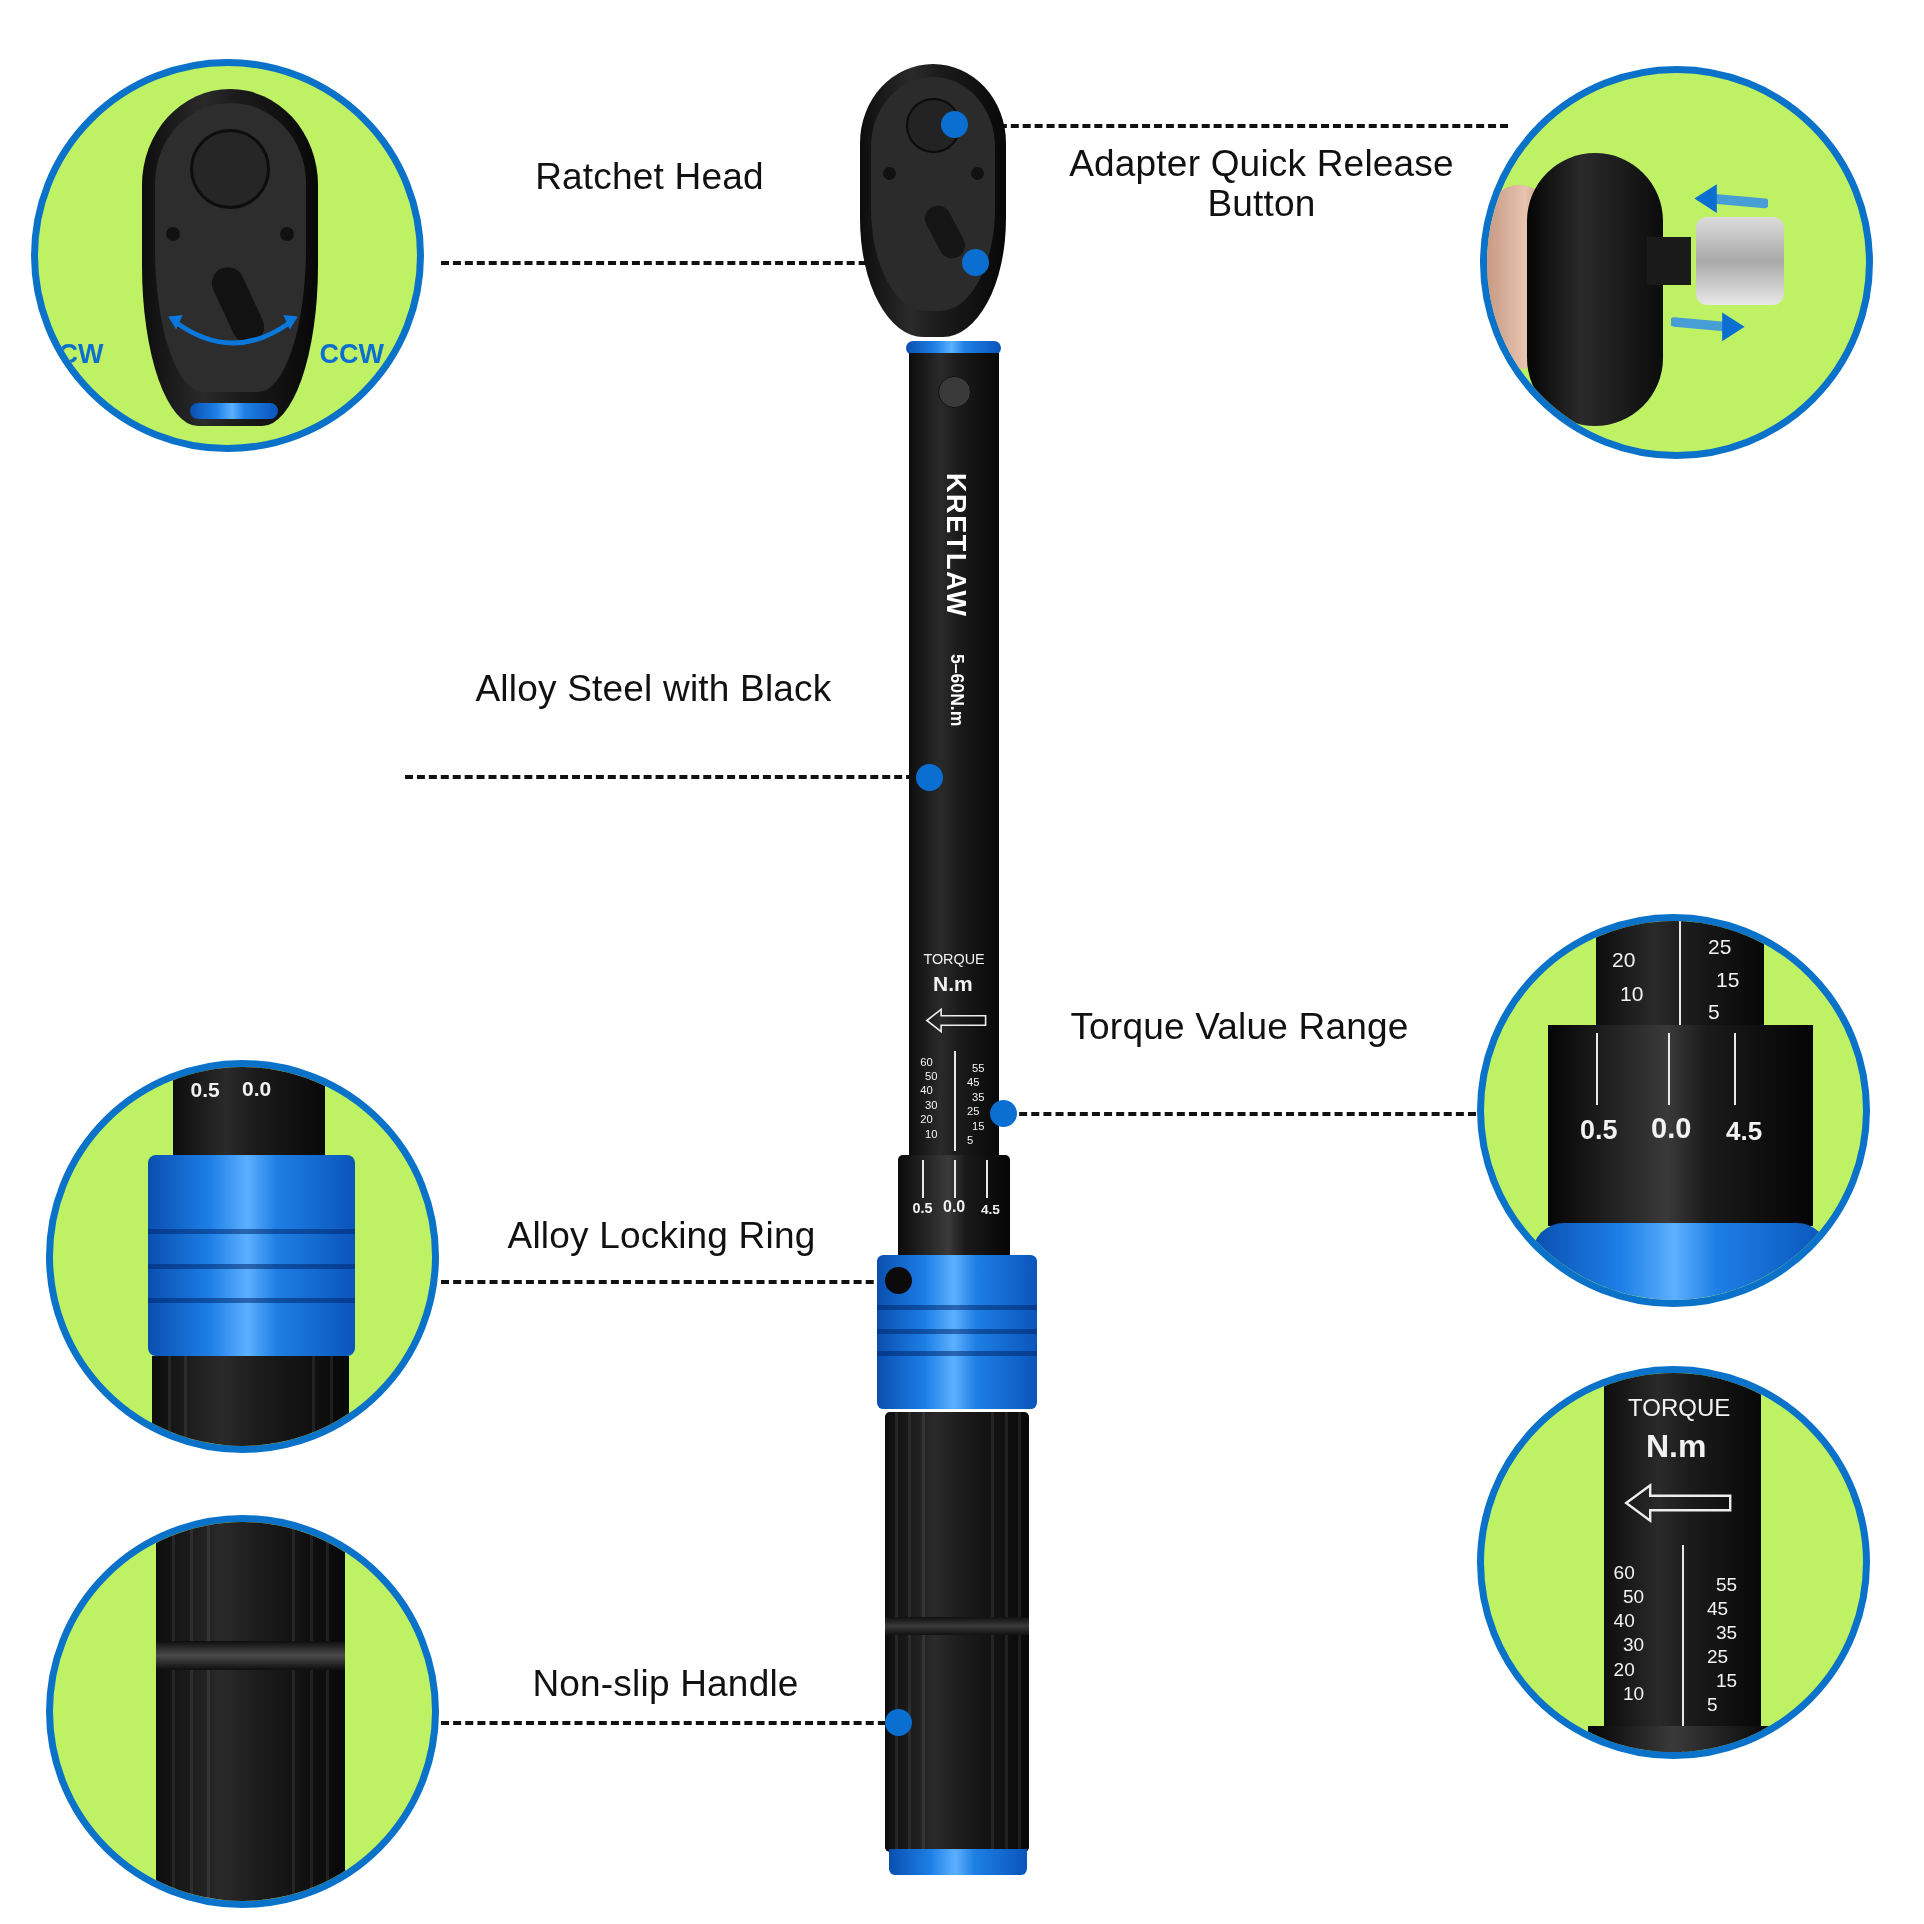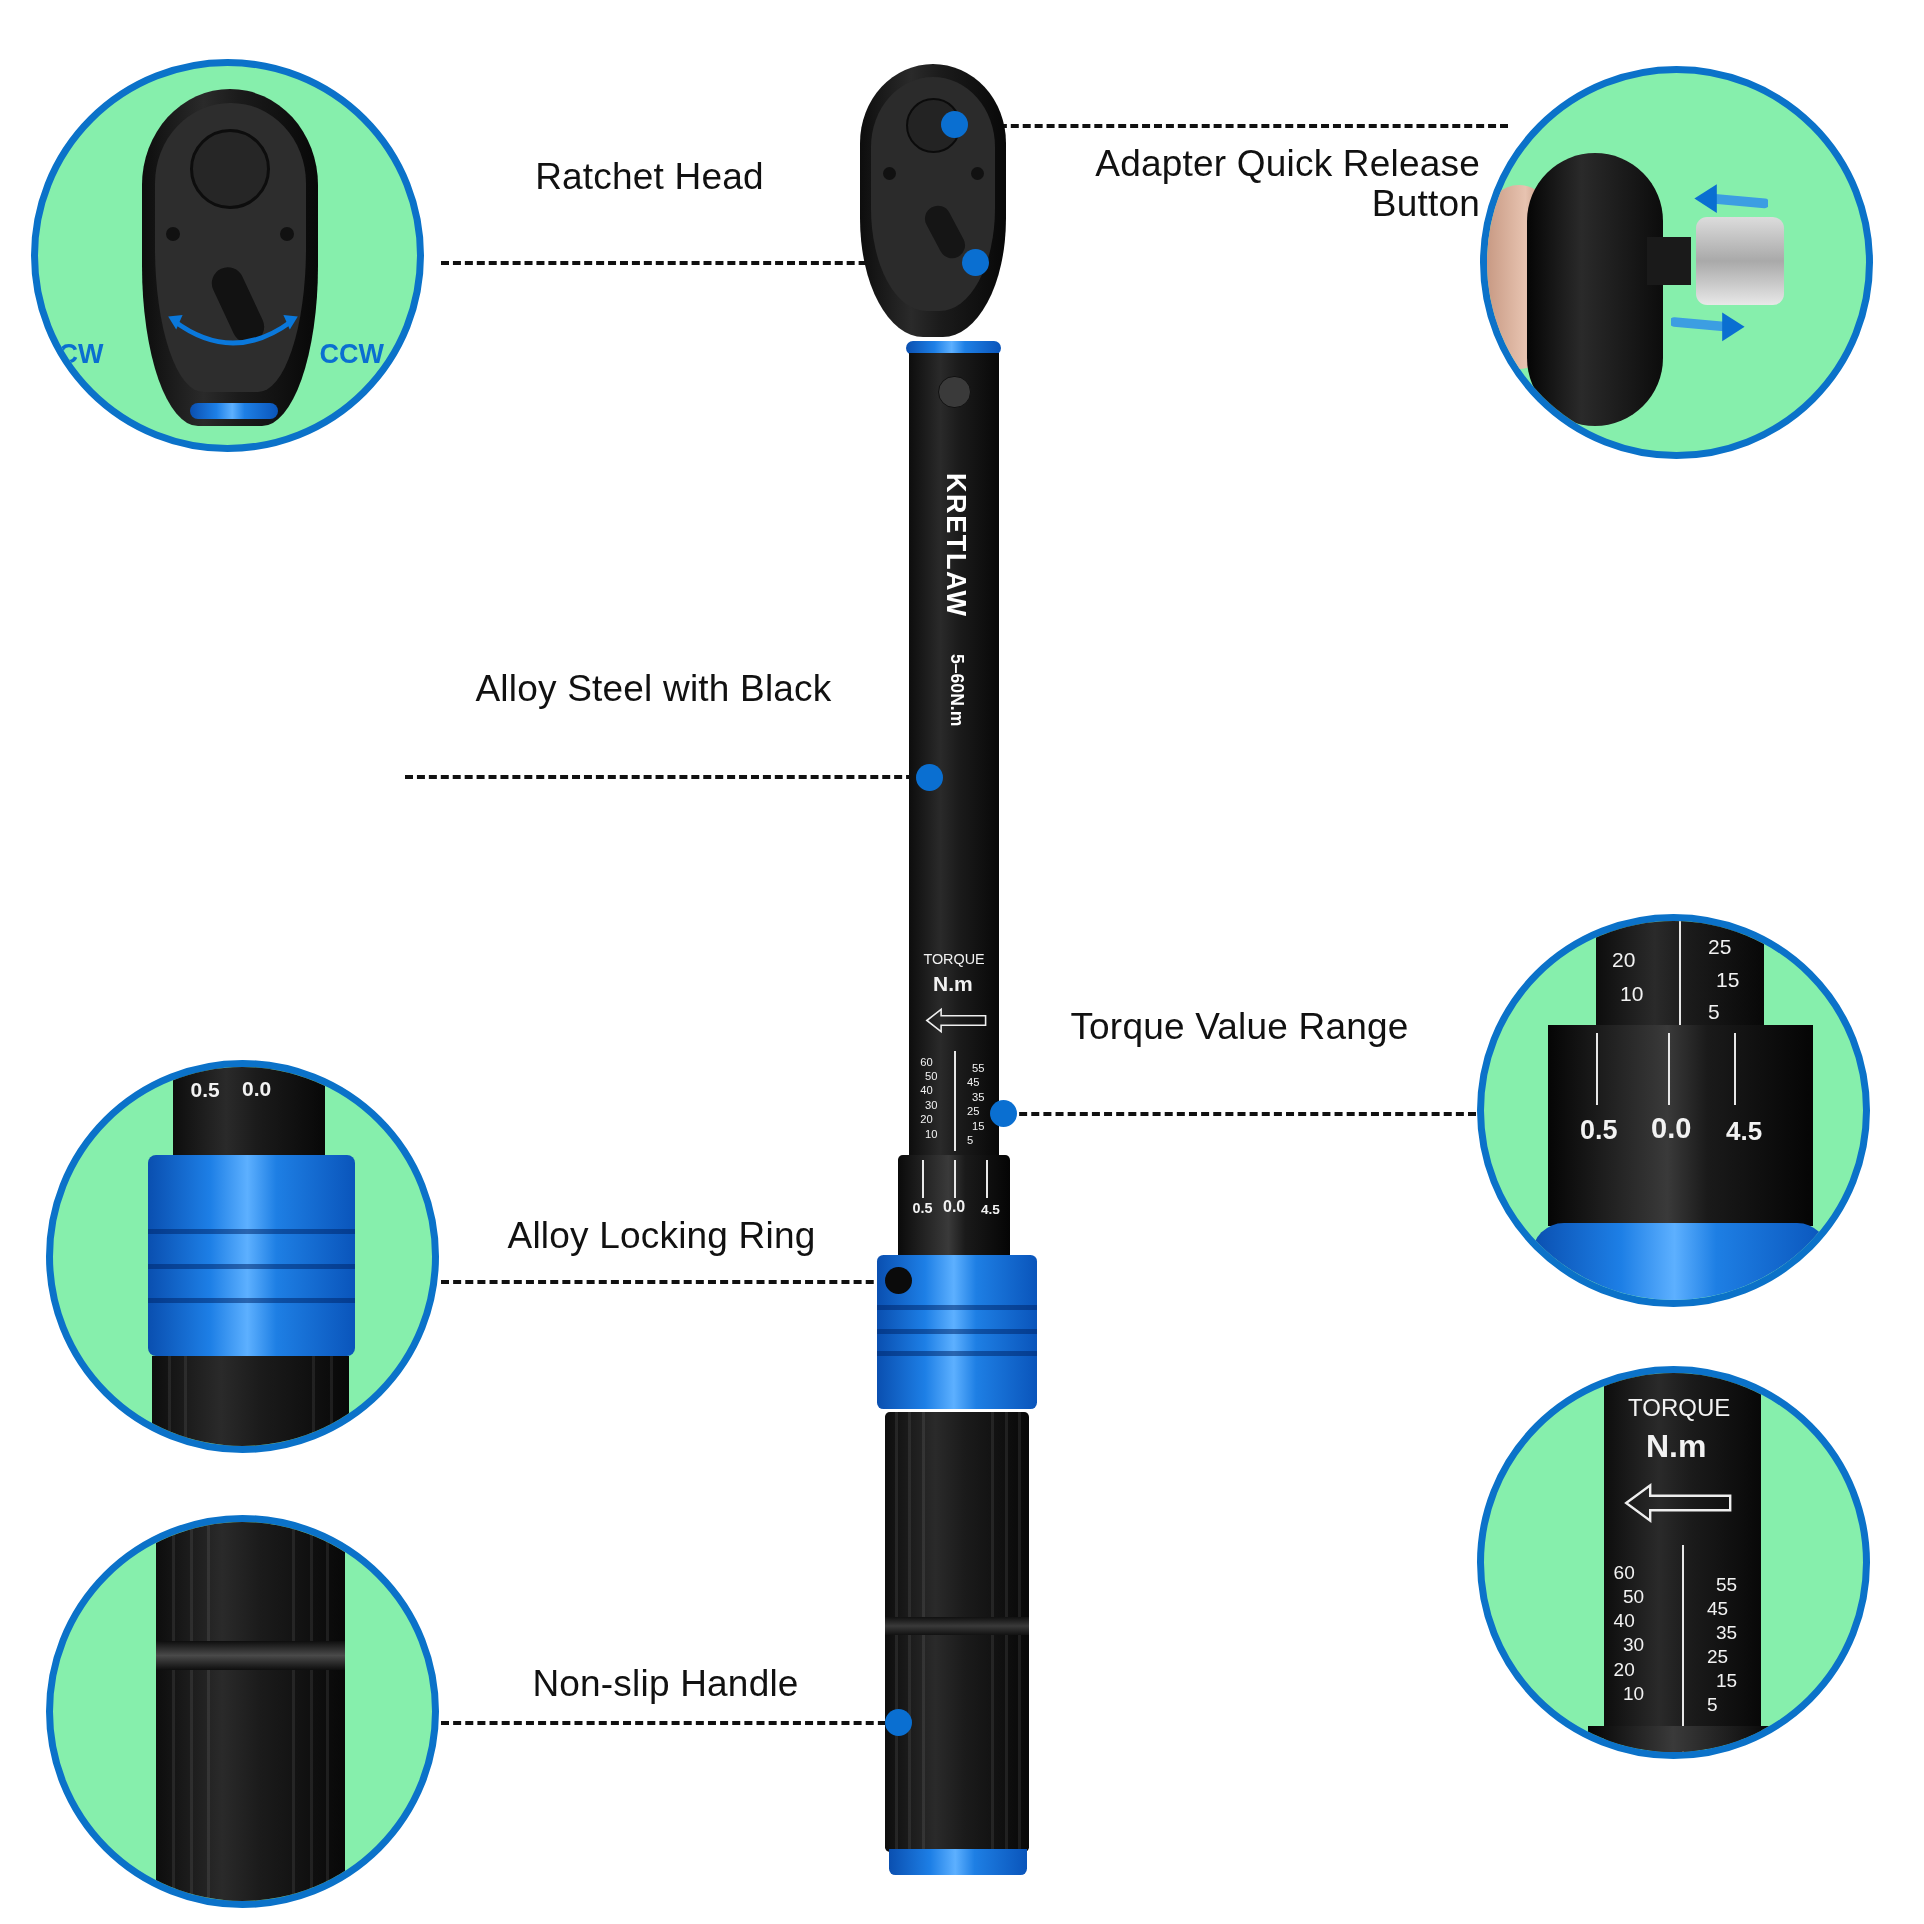--- a/index.html
+++ b/index.html
@@ -5,21 +5,21 @@
   html, body { margin:0; padding:0; background:#ffffff; }
   body { width:1925px; height:1925px; position:relative; overflow:hidden;
          font-family:"Liberation Sans", "DejaVu Sans", sans-serif; }
   .abs { position:absolute; }
   .label { position:absolute; color:#111; font-size:37px; line-height:40px;
            text-align:center; white-space:nowrap; letter-spacing:0.2px; }
   .dash { position:absolute; height:0; border-top:4px dashed #111; }
   .dot { position:absolute; width:27px; height:27px; border-radius:50%; background:#0a6fd1; }
   .dot.black { background:#0b0b0b; }
   .circle { position:absolute; width:393px; height:393px; border-radius:50%;
-            border:7.2px solid #0b72c9; box-sizing:border-box; overflow:hidden; background:#86efac; }
+            border:7.2px solid #0b72c9; box-sizing:border-box; overflow:hidden; background:#bef264; }
   .black-body { background:linear-gradient(90deg,#0d0d0d 0%,#2a2a2a 35%,#1b1b1b 55%,#080808 100%); }
   .blue-metal { background:linear-gradient(90deg,#0a4fb0 0%,#1d7fe6 30%,#5db0ff 48%,#1e7fe4 62%,#0a55bb 100%); }
   .scale-text { color:#f2f2f2; font-family:"Liberation Sans", sans-serif; position:absolute; white-space:nowrap; }
   .vtext { position:absolute; color:#fff; font-weight:bold; writing-mode:vertical-rl; white-space:nowrap;
            font-family:"Liberation Sans", sans-serif; }
   .groove { position:absolute; left:0; right:0; height:4.8px; background:rgba(0,40,110,0.55); }
   .rib { position:absolute; top:0; bottom:0; width:3.2px; background:rgba(255,255,255,0.08); }
   .tick { position:absolute; width:1.6px; background:#e8e8e8; }
 </style>
 </head>
@@ -28,21 +28,21 @@
 <div class="dash" style="left:441px; top:261px; width:533px;"></div>
 <div class="dash" style="left:975px; top:124px; width:533px;"></div>
 <div class="dash" style="left:405px; top:775px; width:521px;"></div>
 <div class="dash" style="left:1007px; top:1112px; width:469px;"></div>
 <div class="dash" style="left:441px; top:1280px; width:457px;"></div>
 <div class="dash" style="left:441px; top:1721px; width:457px;"></div>
 
 <div class="label" style="left:449px; top:157px; width:401px;">
   <div>Ratchet Head</div>
 </div>
-<div class="label" style="left:1043px; top:144px; width:437px;text-align:right;">
+<div class="label" style="left:1043px; top:144px; width:437px;">
   <div>Adapter Quick Release</div>
   <div>Button</div>
 </div>
 <div class="label" style="left:437px; top:669px; width:433px;">
   <div>Alloy Steel with Black</div>
 </div>
 <div class="label" style="left:1031px; top:1007px; width:417px;">
   <div>Torque Value Range</div>
 </div>
 <div class="label" style="left:449px; top:1216px; width:425px;">

